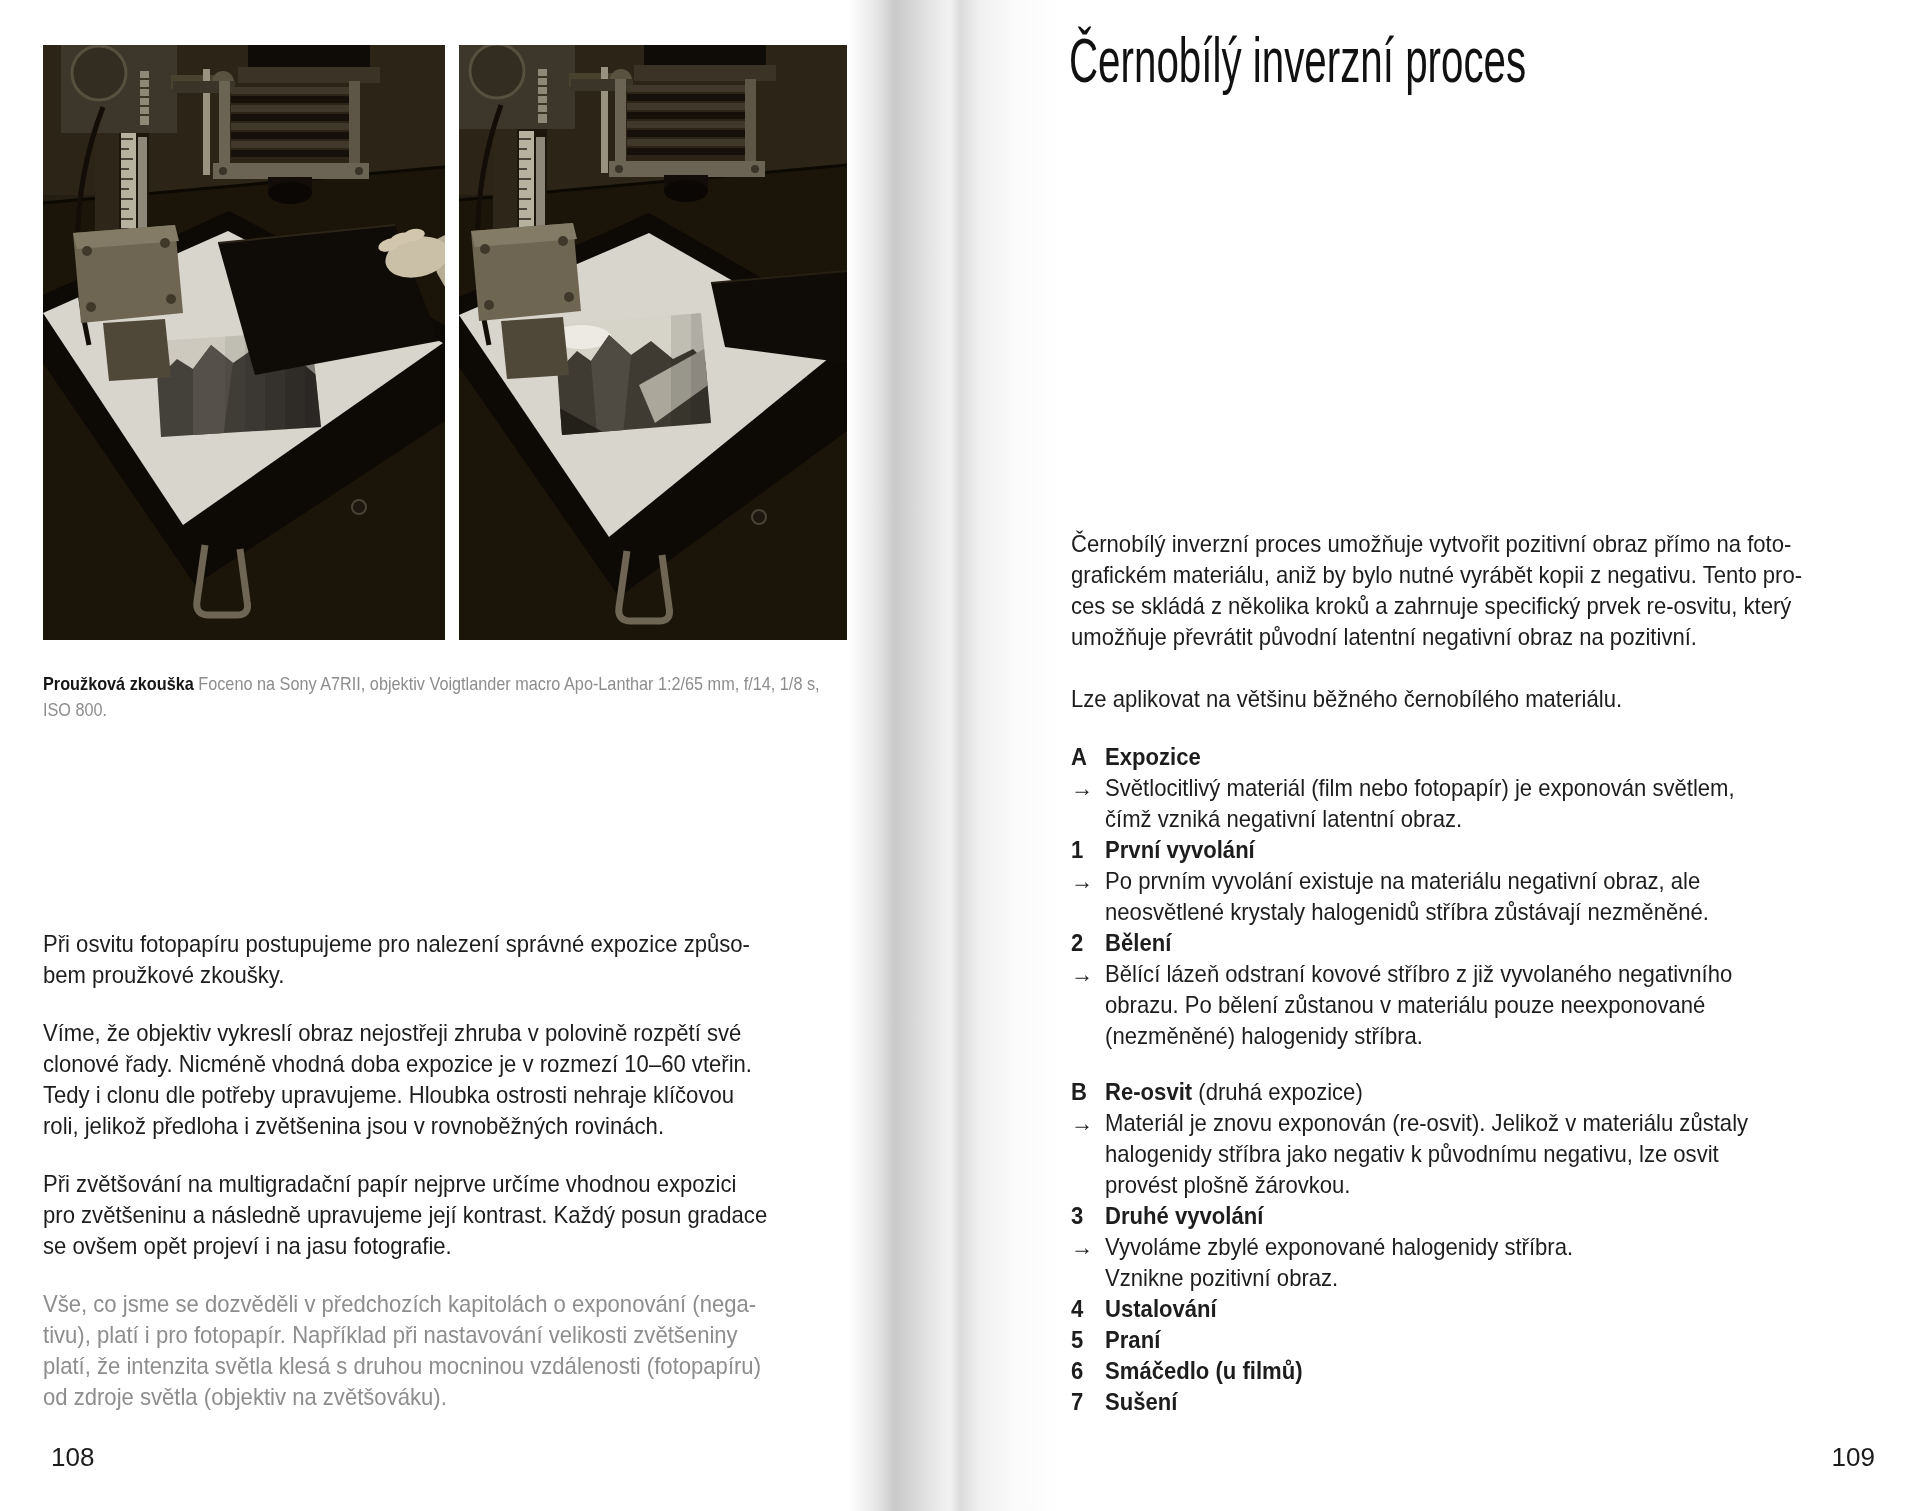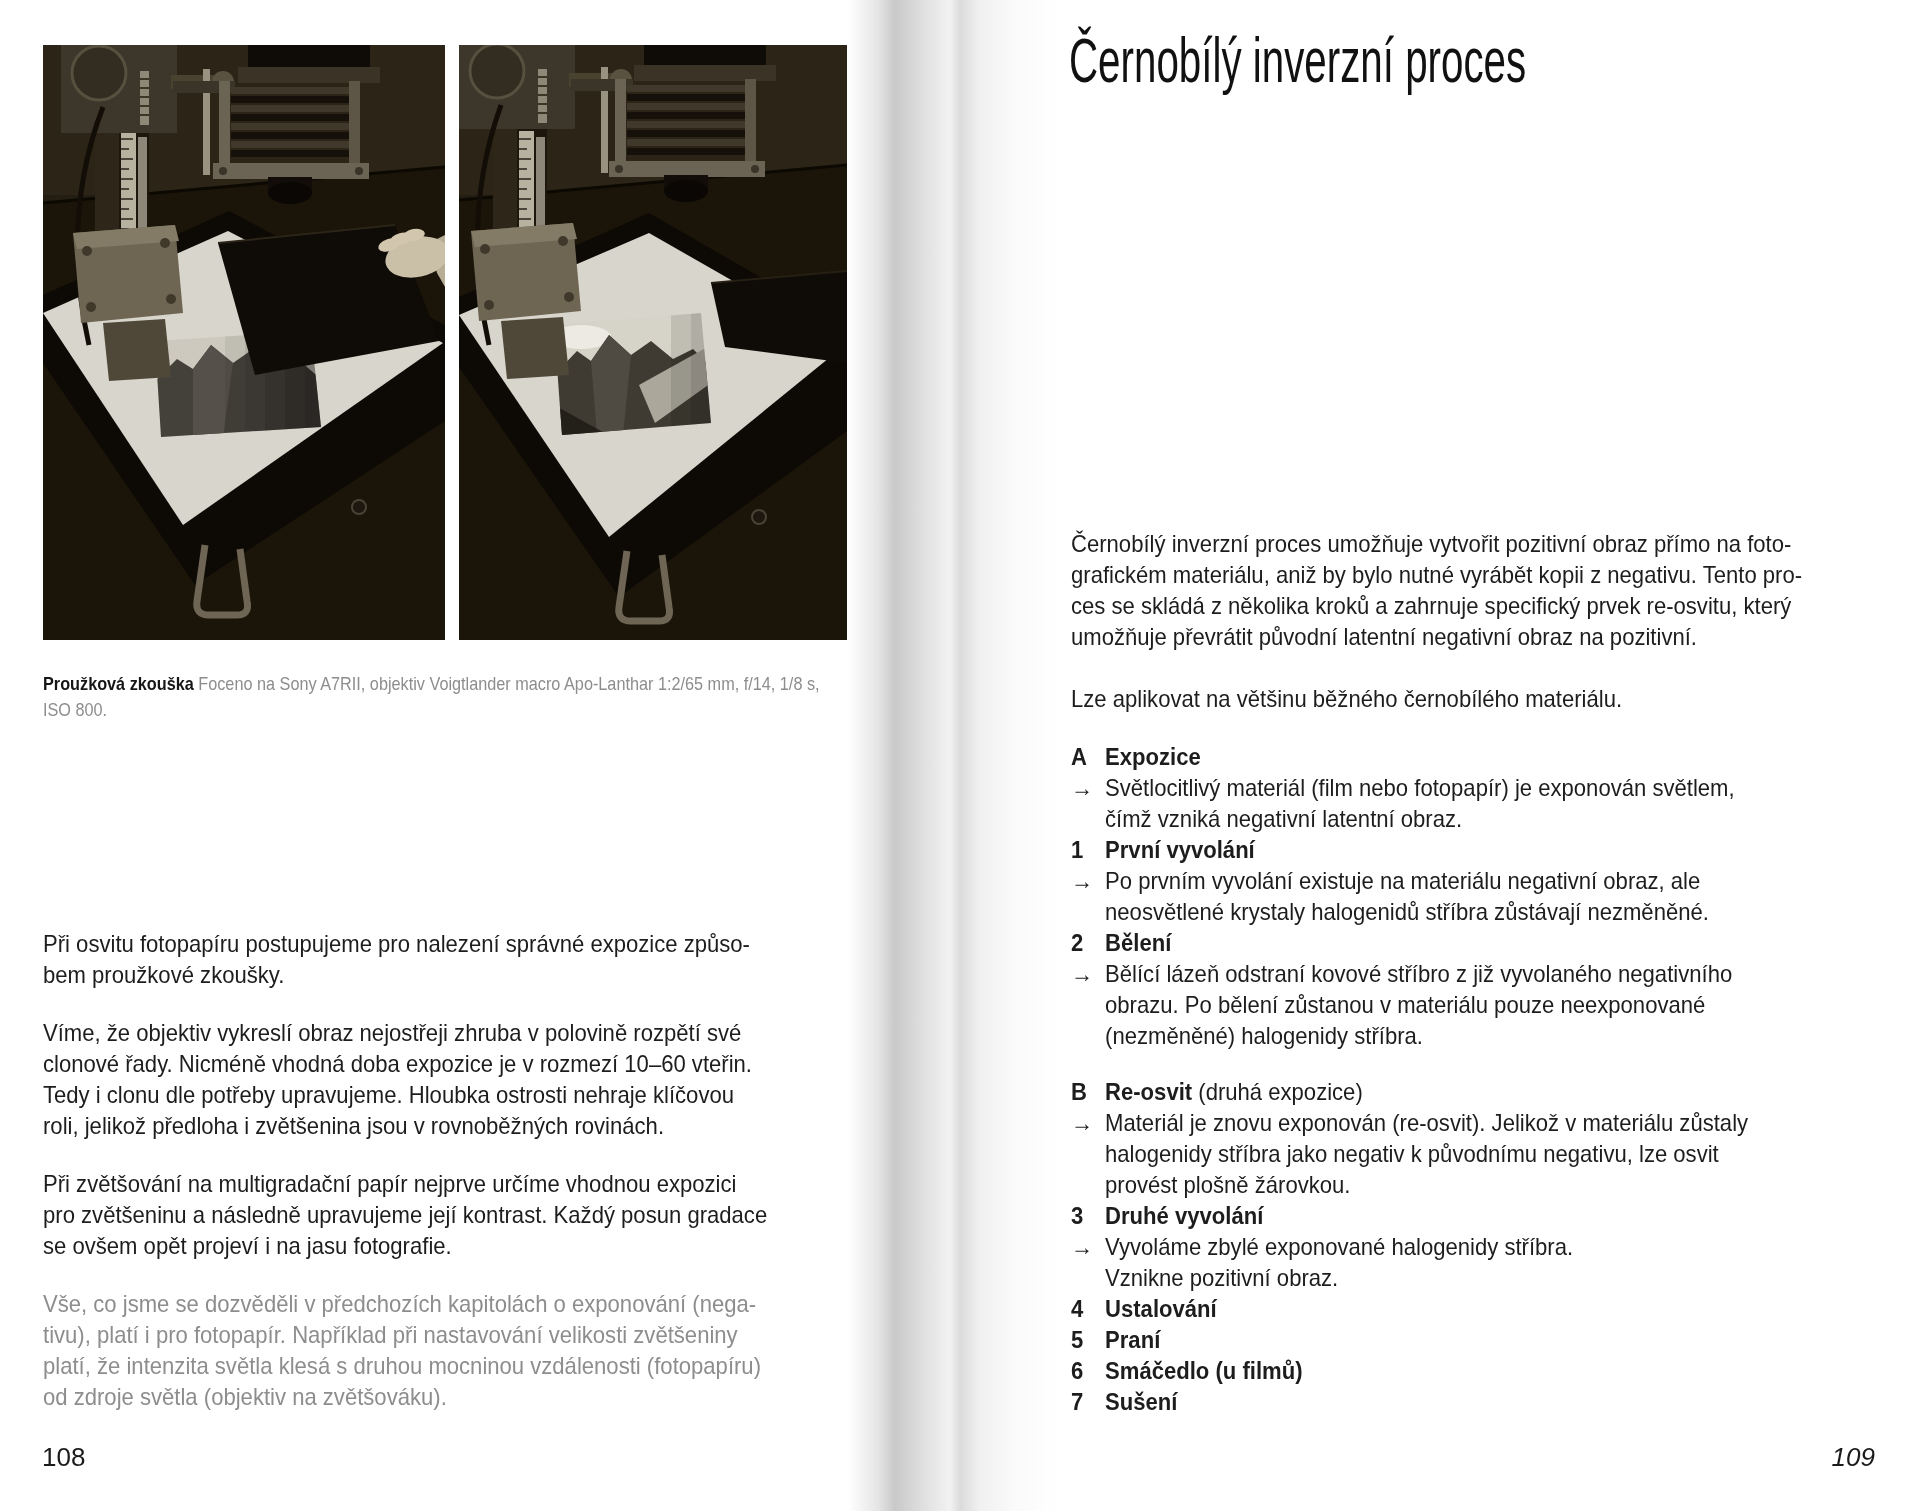--- a/index.html
+++ b/index.html
@@ -25,22 +25,22 @@
   .caption b{color:#161616;font-weight:bold;}
   .body-left{
     position:absolute;left:43px;top:928px;width:884px;
     font-size:24px;line-height:31px;
     transform:scaleX(.92);transform-origin:left top;
   }
   .para{margin:0 0 27px 0;}
   .para.gray{color:#8d8d8d;}
   .tline{white-space:nowrap;}
   .pagenum{position:absolute;top:1444px;font-size:26px;line-height:1;color:#1b1b1b;}
-  .pagenum.left{left:42px;text-align:center;}
-  .pagenum.right{right:44px;text-align:right;font-style:italic;}
+  .pagenum.left{left:51px;text-align:center;}
+  .pagenum.right{right:44px;text-align:right;}
   
   .chapter-title{
     position:absolute;left:1069px;top:26px;margin:0;
     font-size:63px;line-height:1.1;font-weight:normal;color:#111;
     white-space:nowrap;letter-spacing:0px;
     transform:scaleX(.64);transform-origin:left top;
   }
   .intro{
     position:absolute;left:1071px;top:528px;width:884px;
     font-size:24px;line-height:31px;

